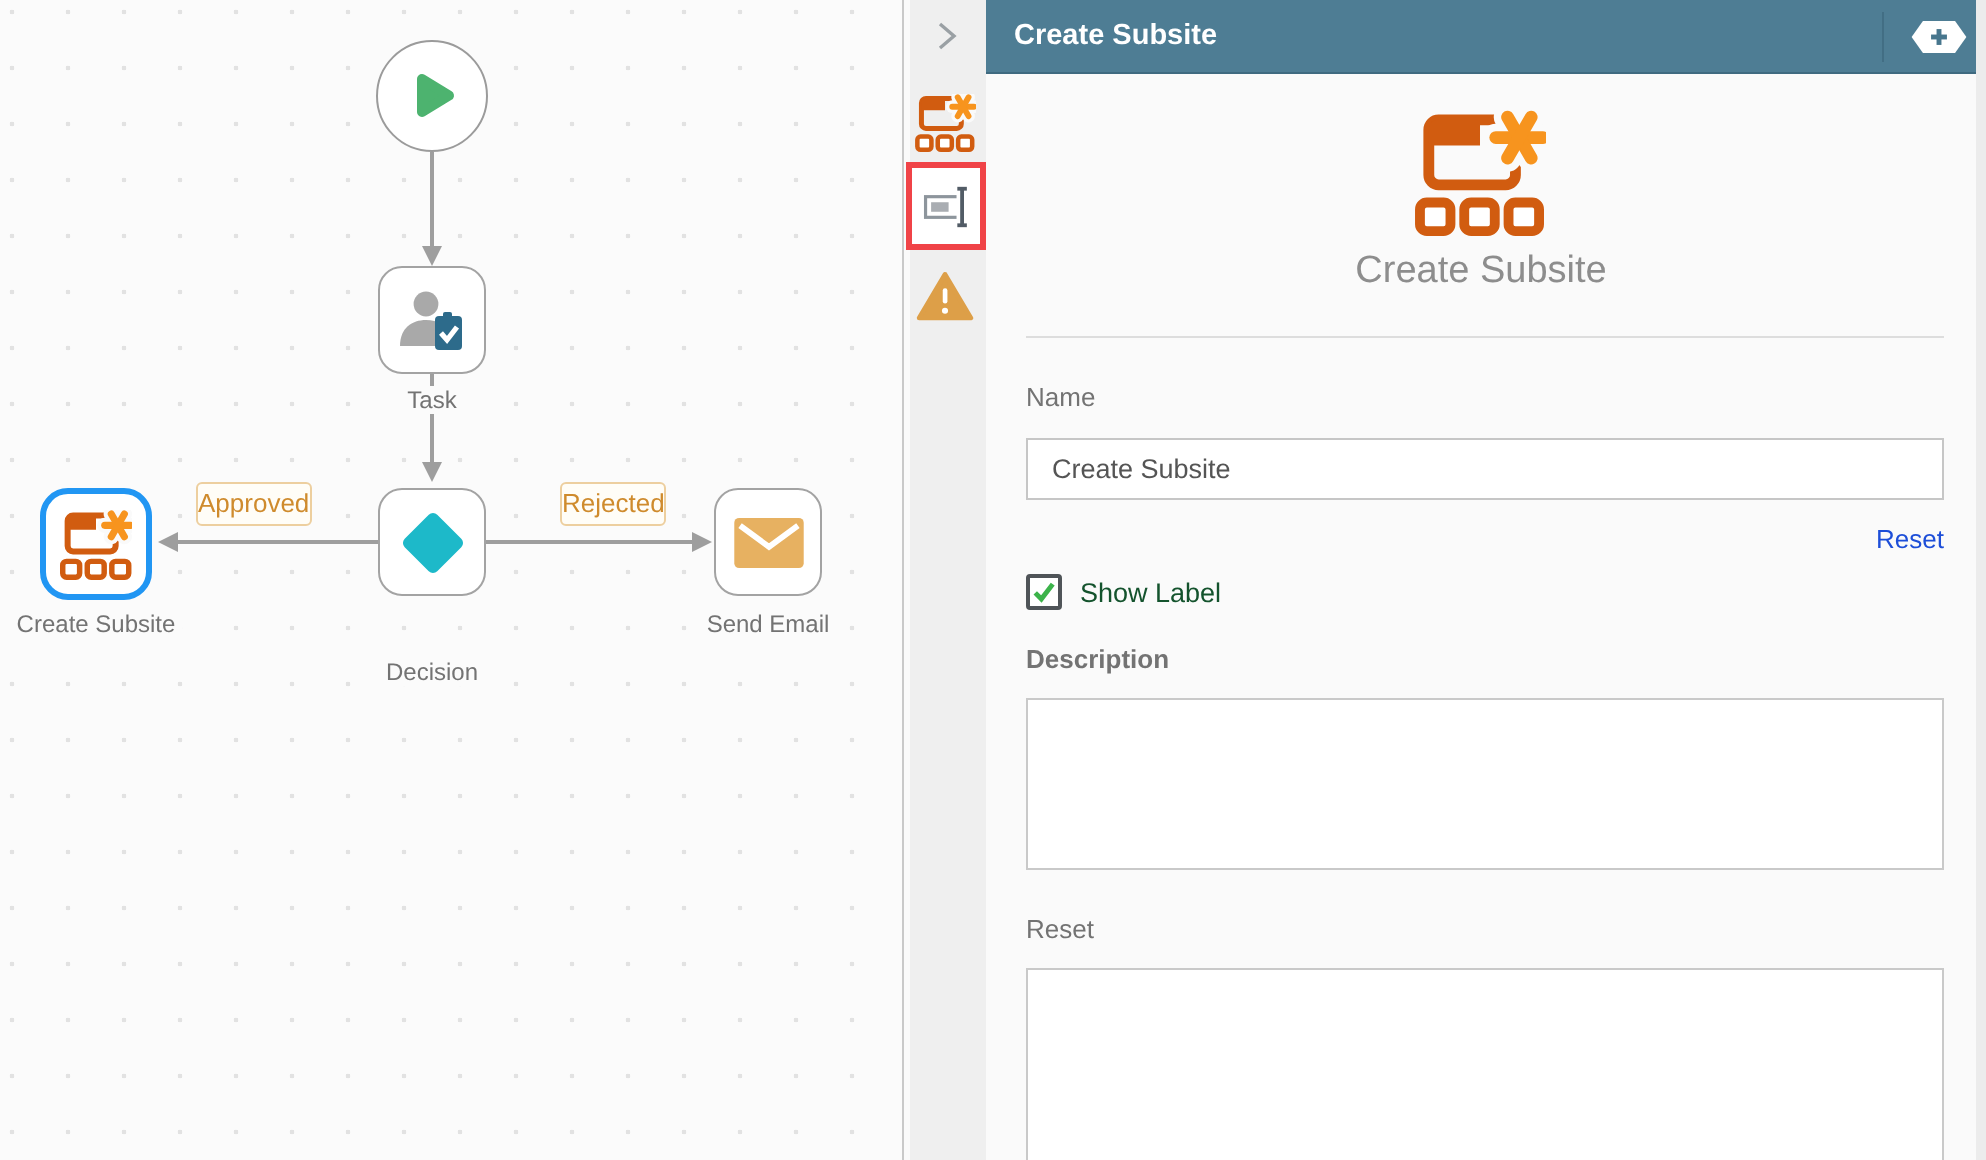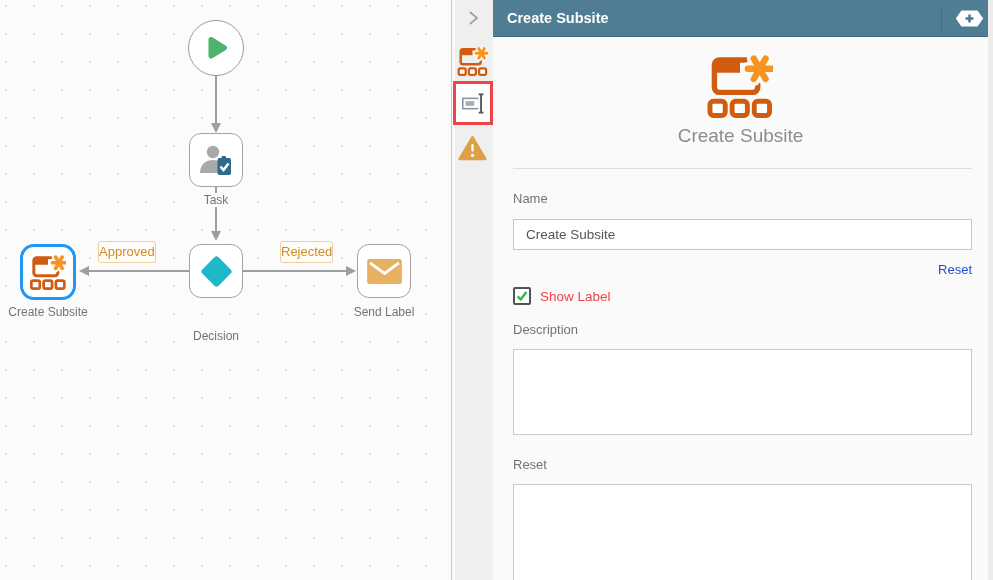--- a/index.html
+++ b/index.html
@@ -53,30 +53,30 @@
   .header-badge { position:absolute; left:462px; top:10px; width:29px; height:17px; cursor:pointer; }
   .scroll-track { position:absolute; left:495px; top:0; width:5px; height:580px; background:#ececec; }
 
   .hero-icon { position:absolute; left:214px; top:55px; width:66px; height:63px; }
   .hero-title { position:absolute; left:0; top:125px; width:495px; text-align:center;
     color:#8d8d8d; font-size:19px; }
   .hero-divider { position:absolute; left:20px; top:168px; width:459px; height:1px; background:#ddd; }
 
   .fld-label { position:absolute; color:#737373; font-size:13px; }
   .lbl-name { left:20px; top:191px; }
-  .lbl-description { left:20px; top:322px; }
+  .lbl-description { left:20px; top:322px;font-weight:bold; }
   .lbl-notes { left:20px; top:457px; }
   .name-input { position:absolute; left:20px; top:219px; width:459px; height:31px;
     border:1px solid #c6c6c6; background:#fff; padding:0 12px; font-size:13.5px; color:#555;
     font-family:"Liberation Sans","DejaVu Sans",sans-serif; outline:none; }
   .reset-link { position:absolute; top:262px; left:20px; width:459px; text-align:right;
     color:#1d4ed8; font-size:13px; cursor:pointer; }
   .checkbox { position:absolute; left:20px; top:287px; width:18px; height:18px; background:#fff;
     border:2px solid #4f5458; border-radius:2px; display:flex; align-items:center; justify-content:center; cursor:pointer; }
-  .checkbox-label { position:absolute; left:47px; top:289px; color:#ef4444; font-size:13.5px; }
+  .checkbox-label { position:absolute; left:47px; top:289px; color:#14532d; font-size:13.5px; }
   .ta { position:absolute; left:20px; width:459px; border:1px solid #c9c9c9; background:#fff;
     resize:none; outline:none; font-family:"Liberation Sans","DejaVu Sans",sans-serif; font-size:13px; color:#555; padding:8px 10px; }
   .ta-description { top:349px; height:86px; }
   .ta-notes { top:484px; height:110px; }
 </style>
 </head>
 <body>
 
 <svg width="0" height="0" style="position:absolute">
   <defs>
@@ -185,21 +185,21 @@
           <use href="#ic-create-subsite"></use>
         </svg>
     </div>
     <div class="node-label lbl-create-subsite">Create Subsite</div>
 
     <div class="node node-send-email">
       <svg width="37" height="27">
           <use href="#ic-envelope"></use>
         </svg>
     </div>
-    <div class="node-label lbl-send-email">Send Label</div>
+    <div class="node-label lbl-send-email">Send Email</div>
 
     <div class="branch-badge badge-approved">Approved</div>
     <div class="branch-badge badge-rejected">Rejected</div>
   </div>
 
   <div class="strip">
     <svg class="strip-chevron">
         <use href="#ic-chevron-right"></use>
       </svg>
     <svg class="strip-icon-1">

